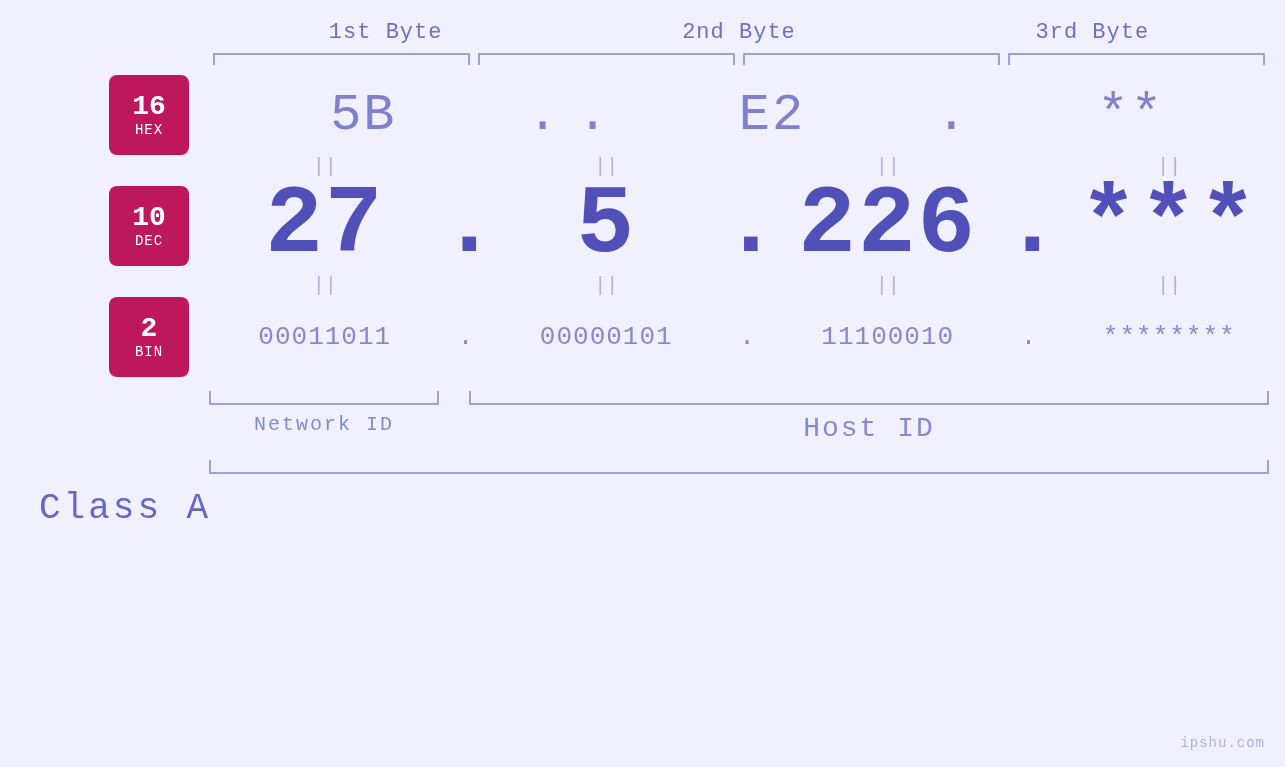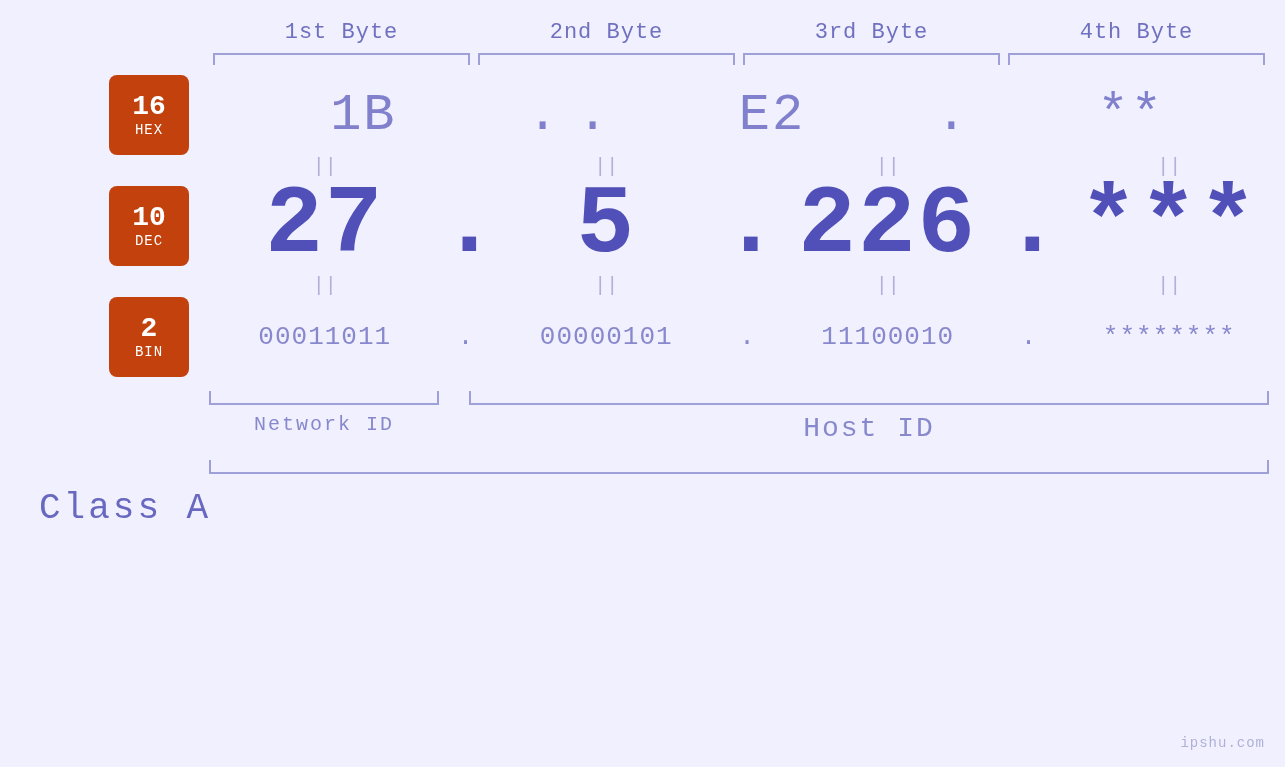--- a/index.html
+++ b/index.html
@@ -37,21 +37,21 @@
       height: 12px;
       border-top: 2px solid #a0a0d8;
       border-left: 2px solid #a0a0d8;
       border-right: 2px solid #a0a0d8;
       margin: 0 4px;
     }
 
     .base-badge {
       width: 80px;
       height: 80px;
-      background-color: #c2410c;
+      background-color: #be185d;
       border-radius: 8px;
       display: flex;
       flex-direction: column;
       align-items: center;
       justify-content: center;
       color: white;
     }
 
     .base-num {
       font-size: 28px;
@@ -182,39 +182,38 @@
   </style>
 </head>
 <body>
 
 <div class="container">
 
   <div style="display:flex; width:1060px; margin-left:170px; margin-bottom:8px;">
     <div class="byte-header">1st Byte</div>
     <div class="byte-header">2nd Byte</div>
     <div class="byte-header">3rd Byte</div>
-    <div class="byte-header">4th Byte</div>
   </div>
 
   <div style="display:flex; width:1060px; margin-left:170px; margin-bottom:10px; align-items:center;">
     <div class="bracket"></div>
     <div class="bracket"></div>
     <div class="bracket"></div>
     <div class="bracket"></div>
   </div>
 
   <div class="row-section">
     <div class="label-spacer">
       <div class="base-badge">
         <span class="base-num">16</span>
         <span class="base-label">HEX</span>
       </div>
     </div>
     <div class="values-area">
-      <div class="v-cell"><span class="hex-val">1B</span></div>
+      <div class="v-cell"><span class="hex-val">5B</span></div>
       <div class="d-cell"><span class="hex-dot">.</span></div>
       <div class="d-cell"><span class="hex-dot">.</span></div>
       <div class="v-cell"><span class="hex-val">E2</span></div>
       <div class="d-cell"><span class="hex-dot">.</span></div>
       <div class="v-cell"><span class="hex-val">**</span></div>
     </div>
   </div>
 
   <div class="eq-section">
     <div class="eq-label-spacer"></div>

